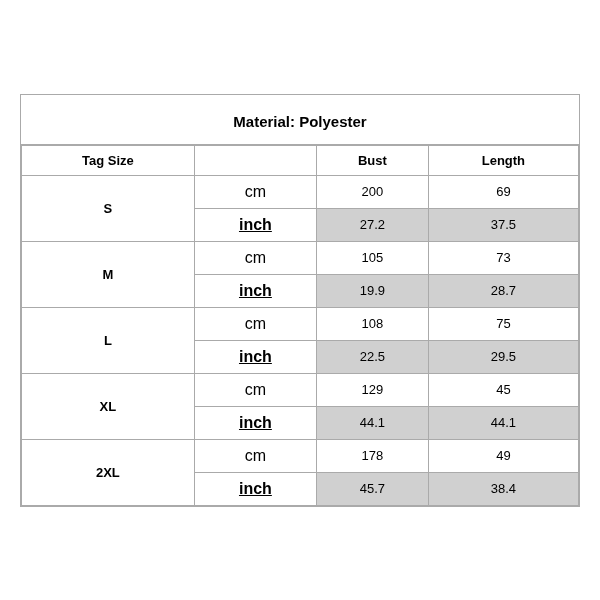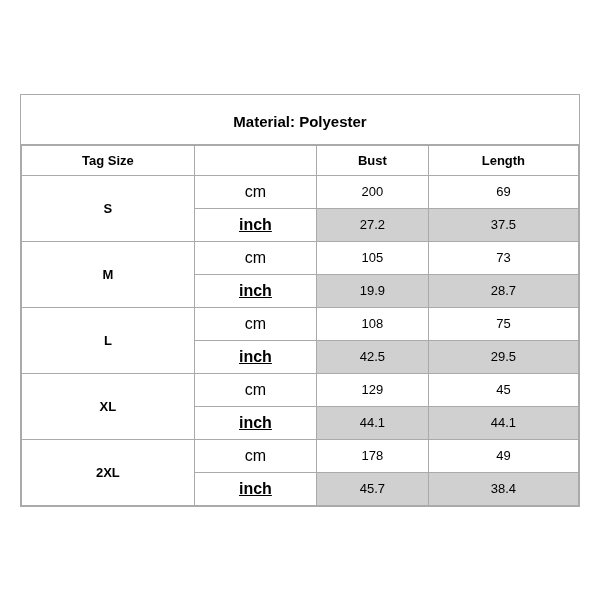--- a/index.html
+++ b/index.html
@@ -92,21 +92,21 @@
     <td class="shaded">28.7</td>
   </tr>
         <tr>
     <td class="tag-size-cell" rowspan="2">L</td>
     <td class="unit-cell">cm</td>
     <td>108</td>
     <td>75</td>
   </tr>
         <tr>
     <td class="unit-cell inch-row">inch</td>
-    <td class="shaded">42.5</td>
+    <td class="shaded">22.5</td>
     <td class="shaded">29.5</td>
   </tr>
         <tr>
     <td class="tag-size-cell" rowspan="2">XL</td>
     <td class="unit-cell">cm</td>
     <td>129</td>
     <td>45</td>
   </tr>
         <tr>
     <td class="unit-cell inch-row">inch</td>

